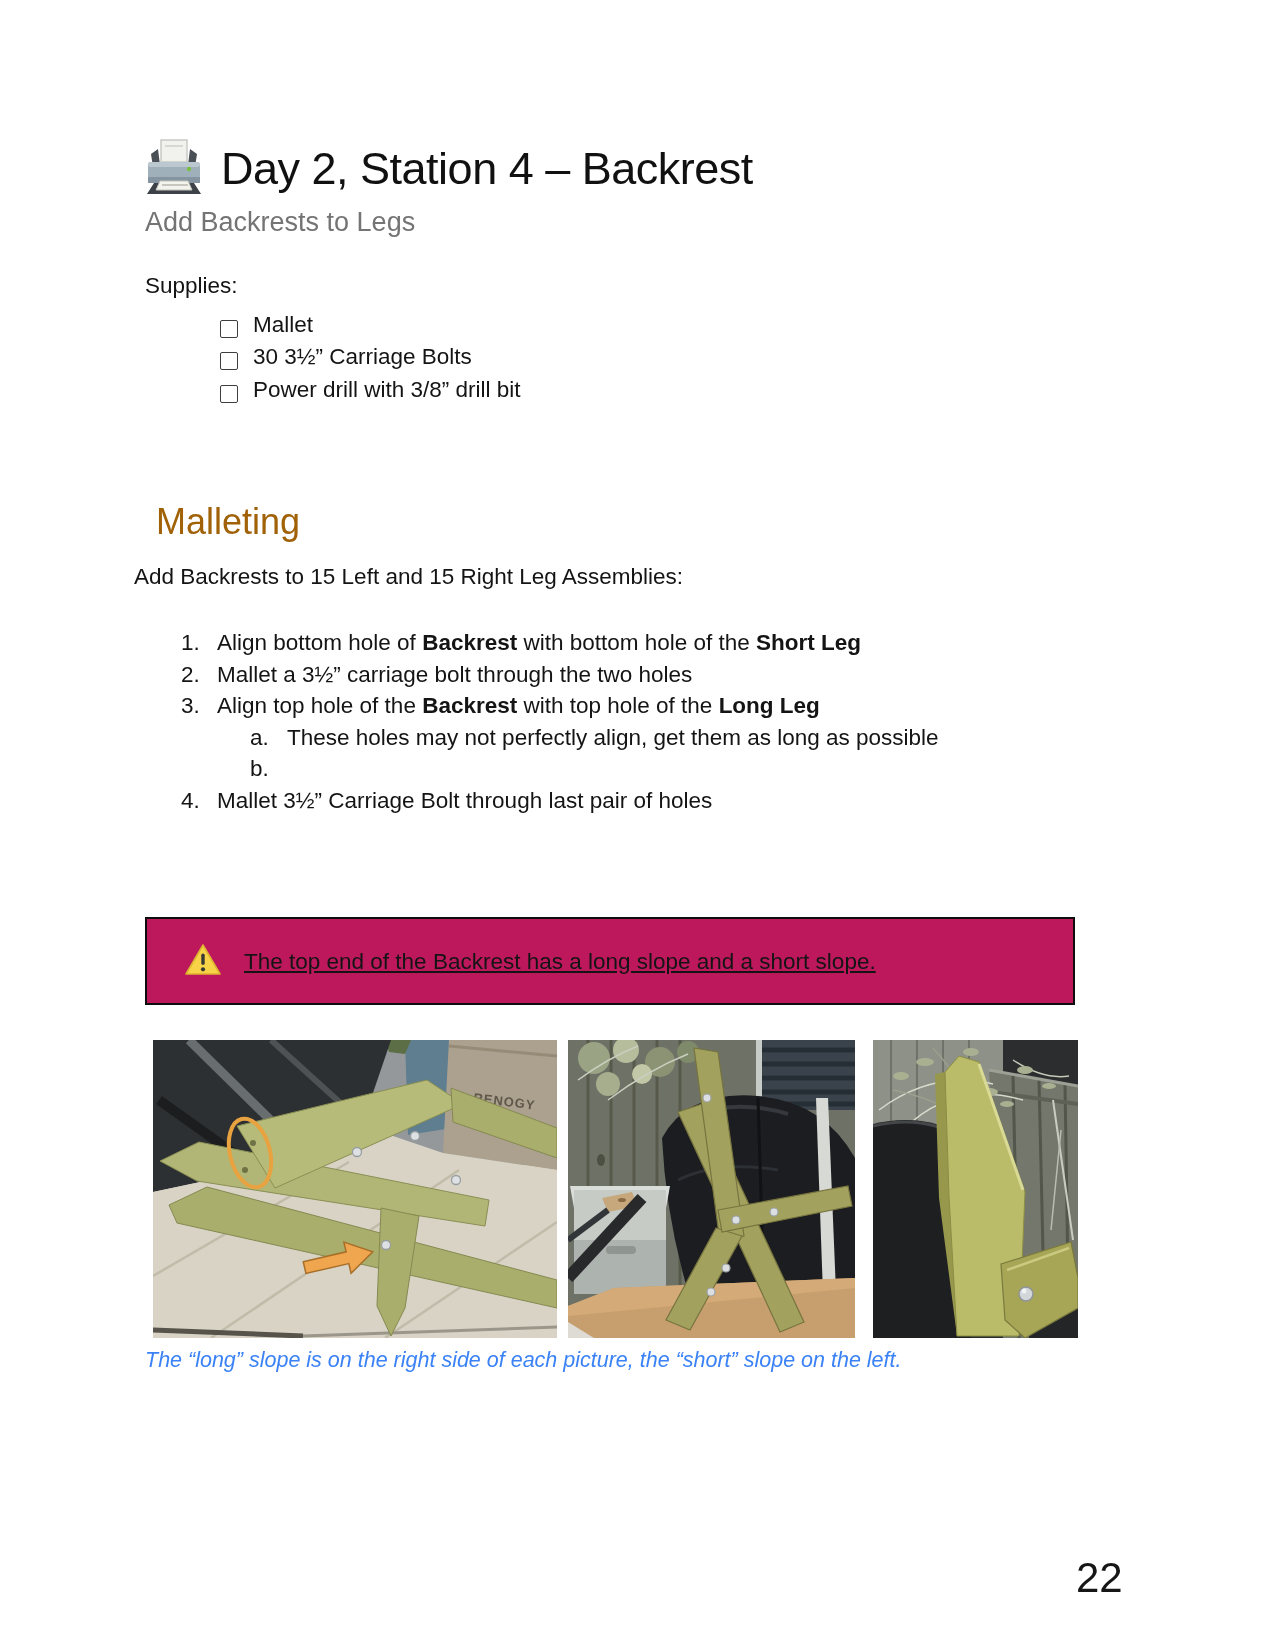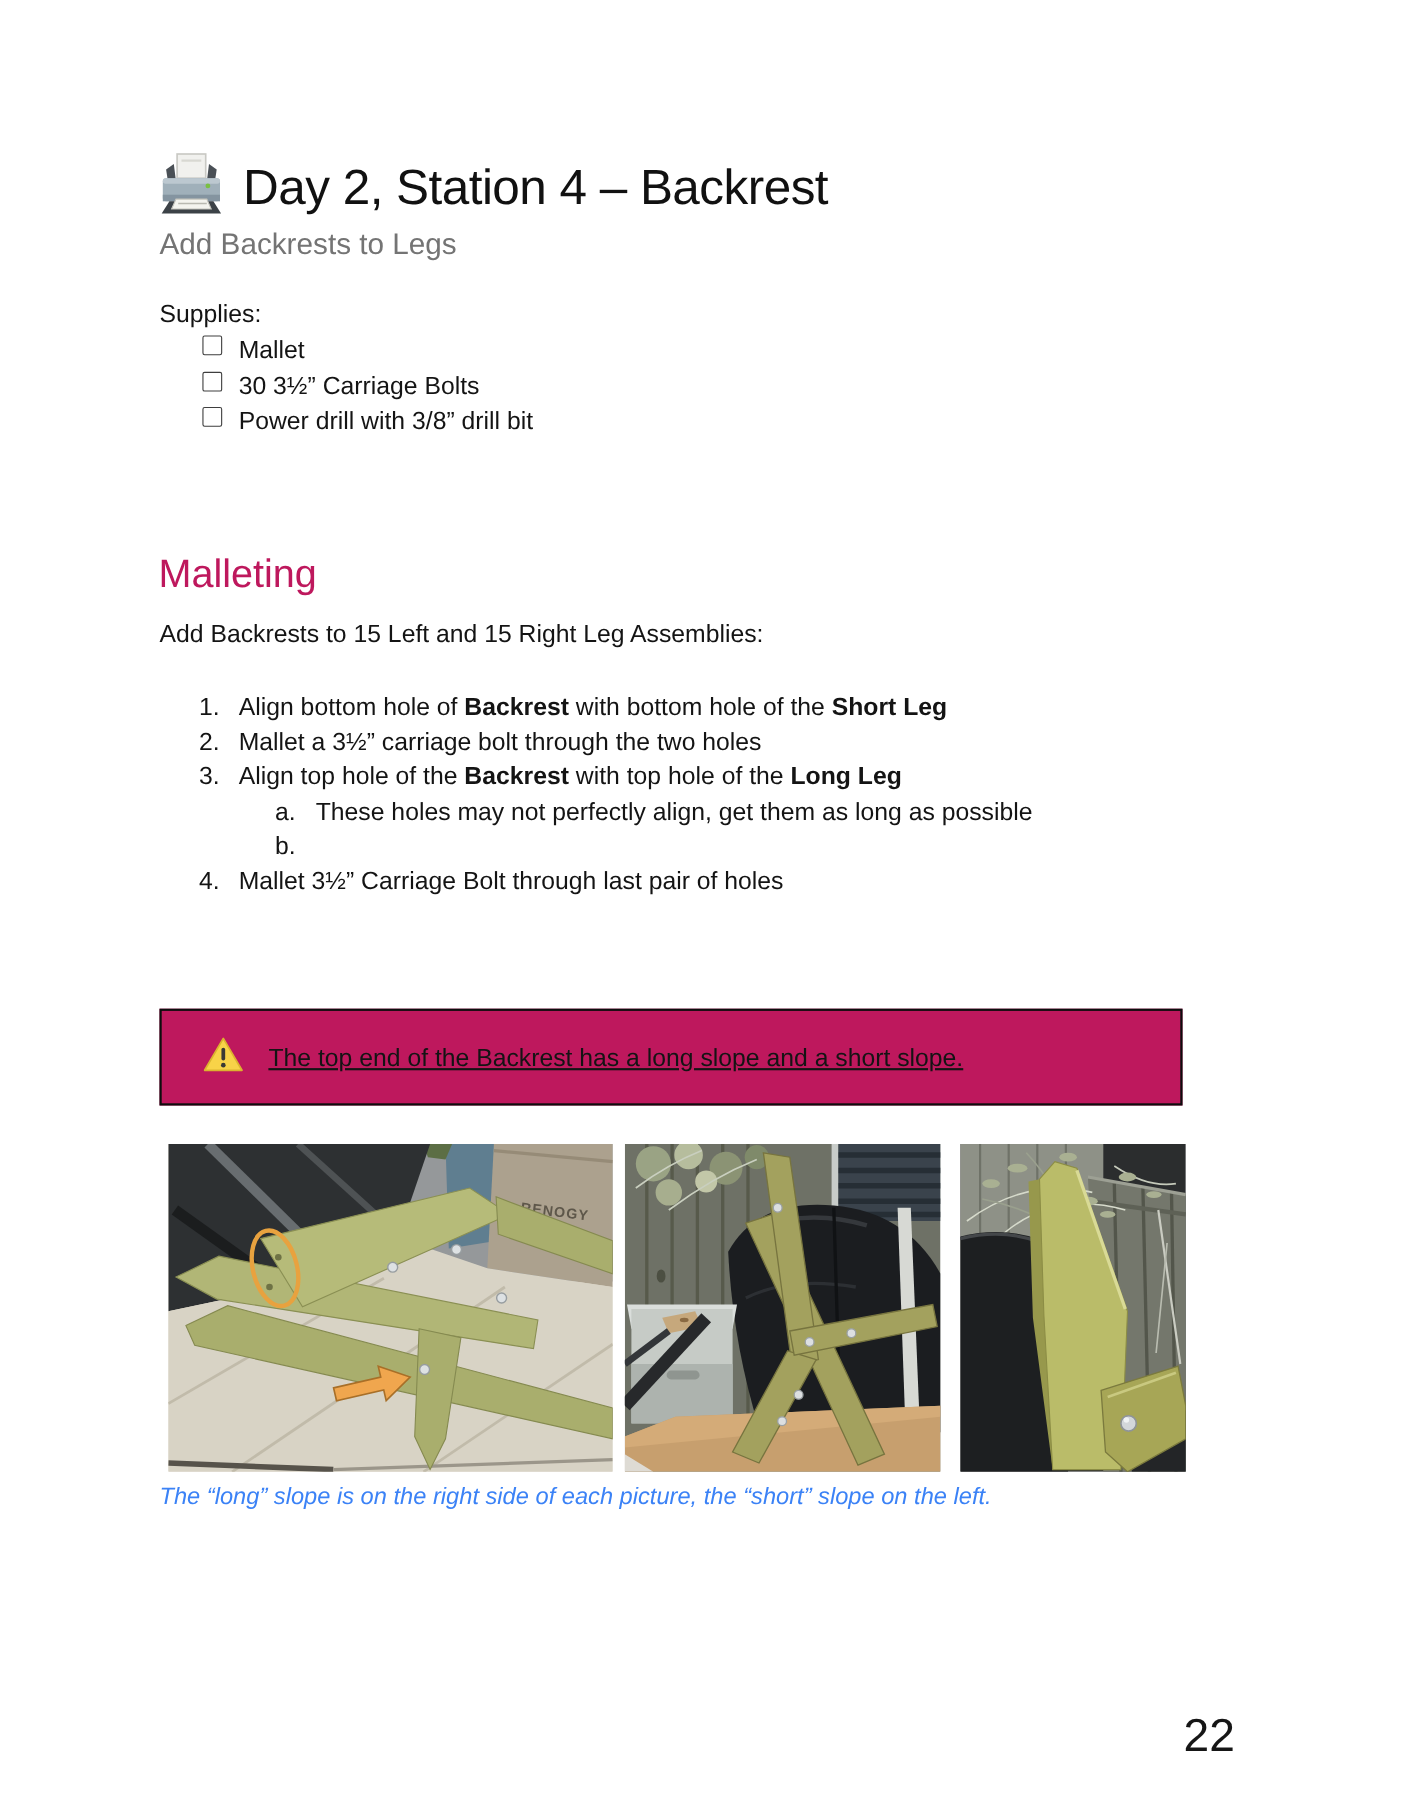--- a/index.html
+++ b/index.html
@@ -5,25 +5,25 @@
   html,body{margin:0;padding:0;background:#ffffff;}
   .page{
     position:relative;width:1275px;height:1650px;background:#ffffff;overflow:hidden;
     font-family:"Liberation Sans","DejaVu Sans",sans-serif;color:#141414;
   }
   .title-row{position:absolute;left:143px;top:138px;display:flex;align-items:center;gap:16px;}
   .page-title{font-size:45px;font-weight:400;letter-spacing:-0.5px;color:#111;white-space:nowrap;}
   .subtitle{position:absolute;left:145px;top:207px;font-size:27px;color:#747474;}
   .supplies-heading{position:absolute;left:145px;top:273px;font-size:22.5px;}
   .checklist{position:absolute;left:184px;top:305px;}
-  .check-row{display:flex;align-items:flex-start;height:32.5px;}
+  .check-row{display:flex;align-items:flex-end;height:32.5px;margin-left:36px;}
   .checkbox{width:16px;height:16px;border:1.8px solid #3e3e3e;border-radius:2px;margin-right:15px;flex:none;background:#fff;}
   .check-label{font-size:22.5px;white-space:nowrap;}
-  .h1{position:absolute;left:144px;top:501px;font-size:36px;font-weight:400;color:#be185d;}
-  .intro{position:absolute;left:145px;top:564px;font-size:22.5px;}
+  .h1{position:absolute;left:156px;top:501px;font-size:36px;font-weight:400;color:#a16207;}
+  .intro{position:absolute;left:134px;top:564px;font-size:22.5px;}
   .steps{position:absolute;left:181px;top:627px;font-size:22.5px;line-height:31.5px;width:900px;}
   .step{display:flex;}
   .step>.marker{width:36px;flex:none;}
   .substeps{margin-left:69px;}
   .substep{display:flex;}
   .substep>.marker{width:37px;flex:none;}
   .substep>.text{max-width:742px;}
   .warning{
     position:absolute;left:145px;top:917px;width:930px;height:88px;box-sizing:border-box;
     border:2.5px solid #0d0d0d;background:#be185d;display:flex;align-items:center;text-decoration:underline;

